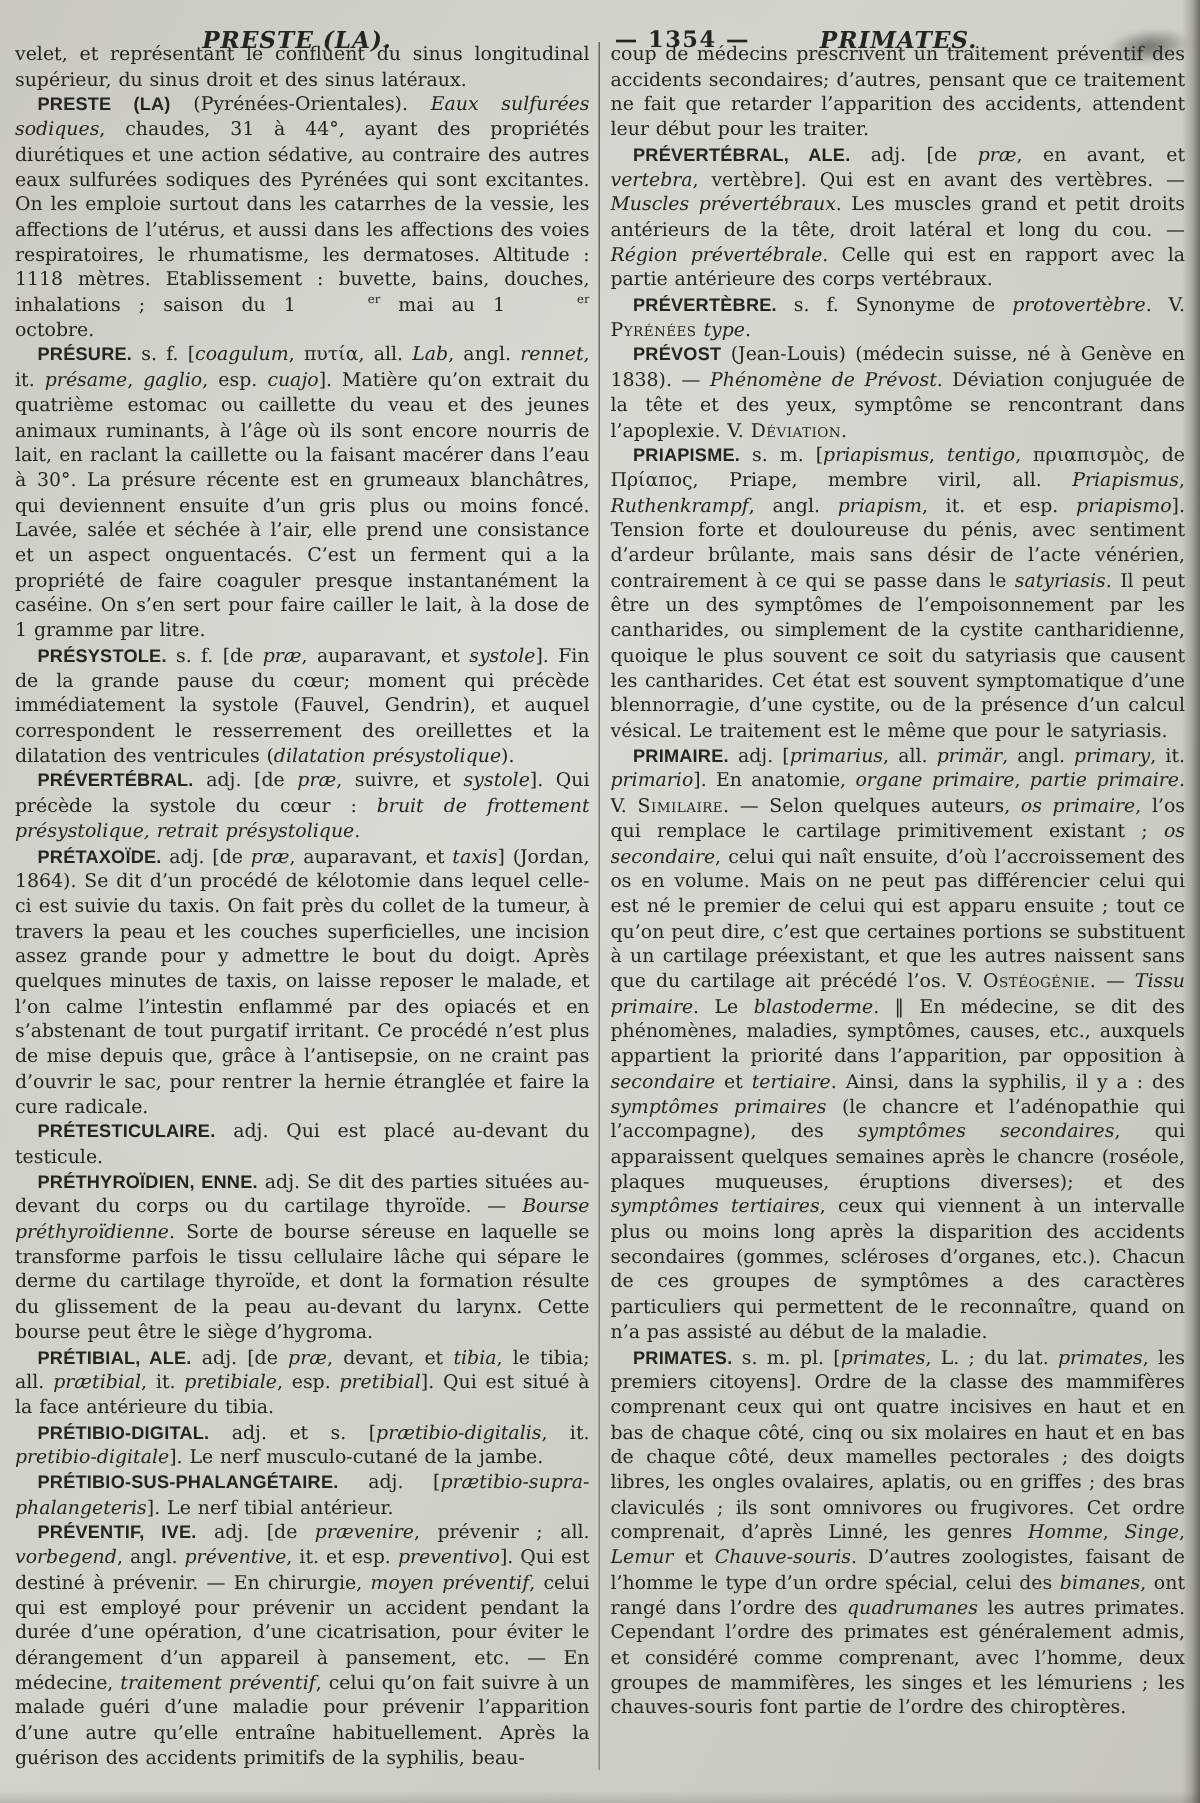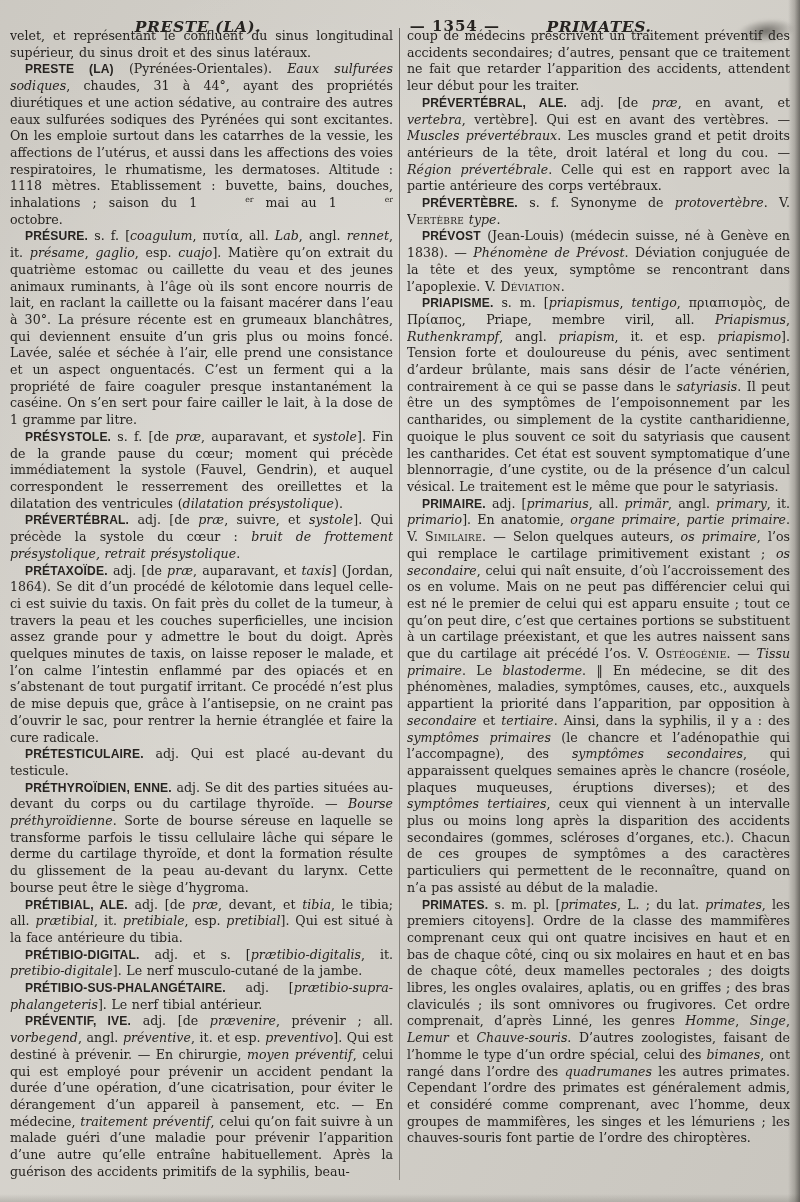--- a/index.html
+++ b/index.html
@@ -90,21 +90,21 @@
         <p class="para indent"><span class="hw">PRÉTHYROÏDIEN, ENNE.</span><span> adj. Se dit des parties situées au-devant du corps ou du cartilage thyroïde. — </span><span class="it">Bourse préthyroïdienne</span><span>. Sorte de bourse séreuse en laquelle se transforme parfois le tissu cellulaire lâche qui sépare le derme du cartilage thyroïde, et dont la formation résulte du glissement de la peau au-devant du larynx. Cette bourse peut être le siège d’hygroma.</span></p>
         <p class="para indent"><span class="hw">PRÉTIBIAL, ALE.</span><span> adj. [de </span><span class="it">præ</span><span>, devant, et </span><span class="it">tibia</span><span>, le tibia; all. </span><span class="it">prætibial</span><span>, it. </span><span class="it">pretibiale</span><span>, esp. </span><span class="it">pretibial</span><span>]. Qui est situé à la face antérieure du tibia.</span></p>
         <p class="para indent"><span class="hw">PRÉTIBIO-DIGITAL.</span><span> adj. et s. [</span><span class="it">prætibio-digitalis</span><span>, it. </span><span class="it">pretibio-digitale</span><span>]. Le nerf musculo-cutané de la jambe.</span></p>
         <p class="para indent"><span class="hw">PRÉTIBIO-SUS-PHALANGÉTAIRE.</span><span> adj. [</span><span class="it">prætibio-supra-phalangeteris</span><span>]. Le nerf tibial antérieur.</span></p>
         <p class="para indent"><span class="hw">PRÉVENTIF, IVE.</span><span> adj. [de </span><span class="it">prævenire</span><span>, prévenir ; all. </span><span class="it">vorbegend</span><span>, angl. </span><span class="it">préventive</span><span>, it. et esp. </span><span class="it">preventivo</span><span>]. Qui est destiné à prévenir. — En chirurgie, </span><span class="it">moyen préventif</span><span>, celui qui est employé pour prévenir un accident pendant la durée d’une opération, d’une cicatrisation, pour éviter le dérangement d’un appareil à pansement, etc. — En médecine, </span><span class="it">traitement préventif</span><span>, celui qu’on fait suivre à un malade guéri d’une maladie pour prévenir l’apparition d’une autre qu’elle entraîne habituellement. Après la guérison des accidents primitifs de la syphilis, beau-</span></p>
       </div>
     <div class="divider"></div>
     <div class="column col-right">
         <p class="para"><span>coup de médecins prescrivent un traitement préventif des accidents secondaires; d’autres, pensant que ce traitement ne fait que retarder l’apparition des accidents, attendent leur début pour les traiter.</span></p>
         <p class="para indent"><span class="hw">PRÉVERTÉBRAL, ALE.</span><span> adj. [de </span><span class="it">præ</span><span>, en avant, et </span><span class="it">vertebra</span><span>, vertèbre]. Qui est en avant des vertèbres. — </span><span class="it">Muscles prévertébraux</span><span>. Les muscles grand et petit droits antérieurs de la tête, droit latéral et long du cou. — </span><span class="it">Région prévertébrale</span><span>. Celle qui est en rapport avec la partie antérieure des corps vertébraux.</span></p>
-        <p class="para indent"><span class="hw">PRÉVERTÈBRE.</span><span> s. f. Synonyme de </span><span class="it">protovertèbre</span><span>. V. </span><span class="sc">Vertèbre</span><span> </span><span class="it">type</span><span>.</span></p>
+        <p class="para indent"><span class="hw">PRÉVERTÈBRE.</span><span> s. f. Synonyme de </span><span class="it">protovertèbre</span><span>. V. </span><span class="sc">Pyrénées</span><span> </span><span class="it">type</span><span>.</span></p>
         <p class="para indent"><span class="hw">PRÉVOST</span><span> (Jean-Louis) (médecin suisse, né à Genève en 1838). — </span><span class="it">Phénomène de Prévost</span><span>. Déviation conjuguée de la tête et des yeux, symptôme se rencontrant dans l’apoplexie. V. </span><span class="sc">Déviation</span><span>.</span></p>
         <p class="para indent"><span class="hw">PRIAPISME.</span><span> s. m. [</span><span class="it">priapismus</span><span>, </span><span class="it">tentigo</span><span>, πριαπισμὸς, de Πρίαπος, Priape, membre viril, all. </span><span class="it">Priapismus</span><span>, </span><span class="it">Ruthenkrampf</span><span>, angl. </span><span class="it">priapism</span><span>, it. et esp. </span><span class="it">priapismo</span><span>]. Tension forte et douloureuse du pénis, avec sentiment d’ardeur brûlante, mais sans désir de l’acte vénérien, contrairement à ce qui se passe dans le </span><span class="it">satyriasis</span><span>. Il peut être un des symptômes de l’empoisonnement par les cantharides, ou simplement de la cystite cantharidienne, quoique le plus souvent ce soit du satyriasis que causent les cantharides. Cet état est souvent symptomatique d’une blennorragie, d’une cystite, ou de la présence d’un calcul vésical. Le traitement est le même que pour le satyriasis.</span></p>
         <p class="para indent"><span class="hw">PRIMAIRE.</span><span> adj. [</span><span class="it">primarius</span><span>, all. </span><span class="it">primär</span><span>, angl. </span><span class="it">primary</span><span>, it. </span><span class="it">primario</span><span>]. En anatomie, </span><span class="it">organe primaire</span><span>, </span><span class="it">partie primaire</span><span>. V. </span><span class="sc">Similaire</span><span>. — Selon quelques auteurs, </span><span class="it">os primaire</span><span>, l’os qui remplace le cartilage primitivement existant ; </span><span class="it">os secondaire</span><span>, celui qui naît ensuite, d’où l’accroissement des os en volume. Mais on ne peut pas différencier celui qui est né le premier de celui qui est apparu ensuite ; tout ce qu’on peut dire, c’est que certaines portions se substituent à un cartilage préexistant, et que les autres naissent sans que du cartilage ait précédé l’os. V. </span><span class="sc">Ostéogénie</span><span>. — </span><span class="it">Tissu primaire</span><span>. Le </span><span class="it">blastoderme</span><span>. ‖ En médecine, se dit des phénomènes, maladies, symptômes, causes, etc., auxquels appartient la priorité dans l’apparition, par opposition à </span><span class="it">secondaire</span><span> et </span><span class="it">tertiaire</span><span>. Ainsi, dans la syphilis, il y a : des </span><span class="it">symptômes primaires</span><span> (le chancre et l’adénopathie qui l’accompagne), des </span><span class="it">symptômes secondaires</span><span>, qui apparaissent quelques semaines après le chancre (roséole, plaques muqueuses, éruptions diverses); et des </span><span class="it">symptômes tertiaires</span><span>, ceux qui viennent à un intervalle plus ou moins long après la disparition des accidents secondaires (gommes, scléroses d’organes, etc.). Chacun de ces groupes de symptômes a des caractères particuliers qui permettent de le reconnaître, quand on n’a pas assisté au début de la maladie.</span></p>
         <p class="para indent"><span class="hw">PRIMATES.</span><span> s. m. pl. [</span><span class="it">primates</span><span>, L. ; du lat. </span><span class="it">primates</span><span>, les premiers citoyens]. Ordre de la classe des mammifères comprenant ceux qui ont quatre incisives en haut et en bas de chaque côté, cinq ou six molaires en haut et en bas de chaque côté, deux mamelles pectorales ; des doigts libres, les ongles ovalaires, aplatis, ou en griffes ; des bras claviculés ; ils sont omnivores ou frugivores. Cet ordre comprenait, d’après Linné, les genres </span><span class="it">Homme</span><span>, </span><span class="it">Singe</span><span>, </span><span class="it">Lemur</span><span> et </span><span class="it">Chauve-souris</span><span>. D’autres zoologistes, faisant de l’homme le type d’un ordre spécial, celui des </span><span class="it">bimanes</span><span>, ont rangé dans l’ordre des </span><span class="it">quadrumanes</span><span> les autres primates. Cependant l’ordre des primates est généralement admis, et considéré comme comprenant, avec l’homme, deux groupes de mammifères, les singes et les lémuriens ; les chauves-souris font partie de l’ordre des chiroptères.</span></p>
       </div>
   </div>
   <div class="edge-shadow-right"></div>
   <div class="edge-shadow-bottom"></div>
 </div>
 

